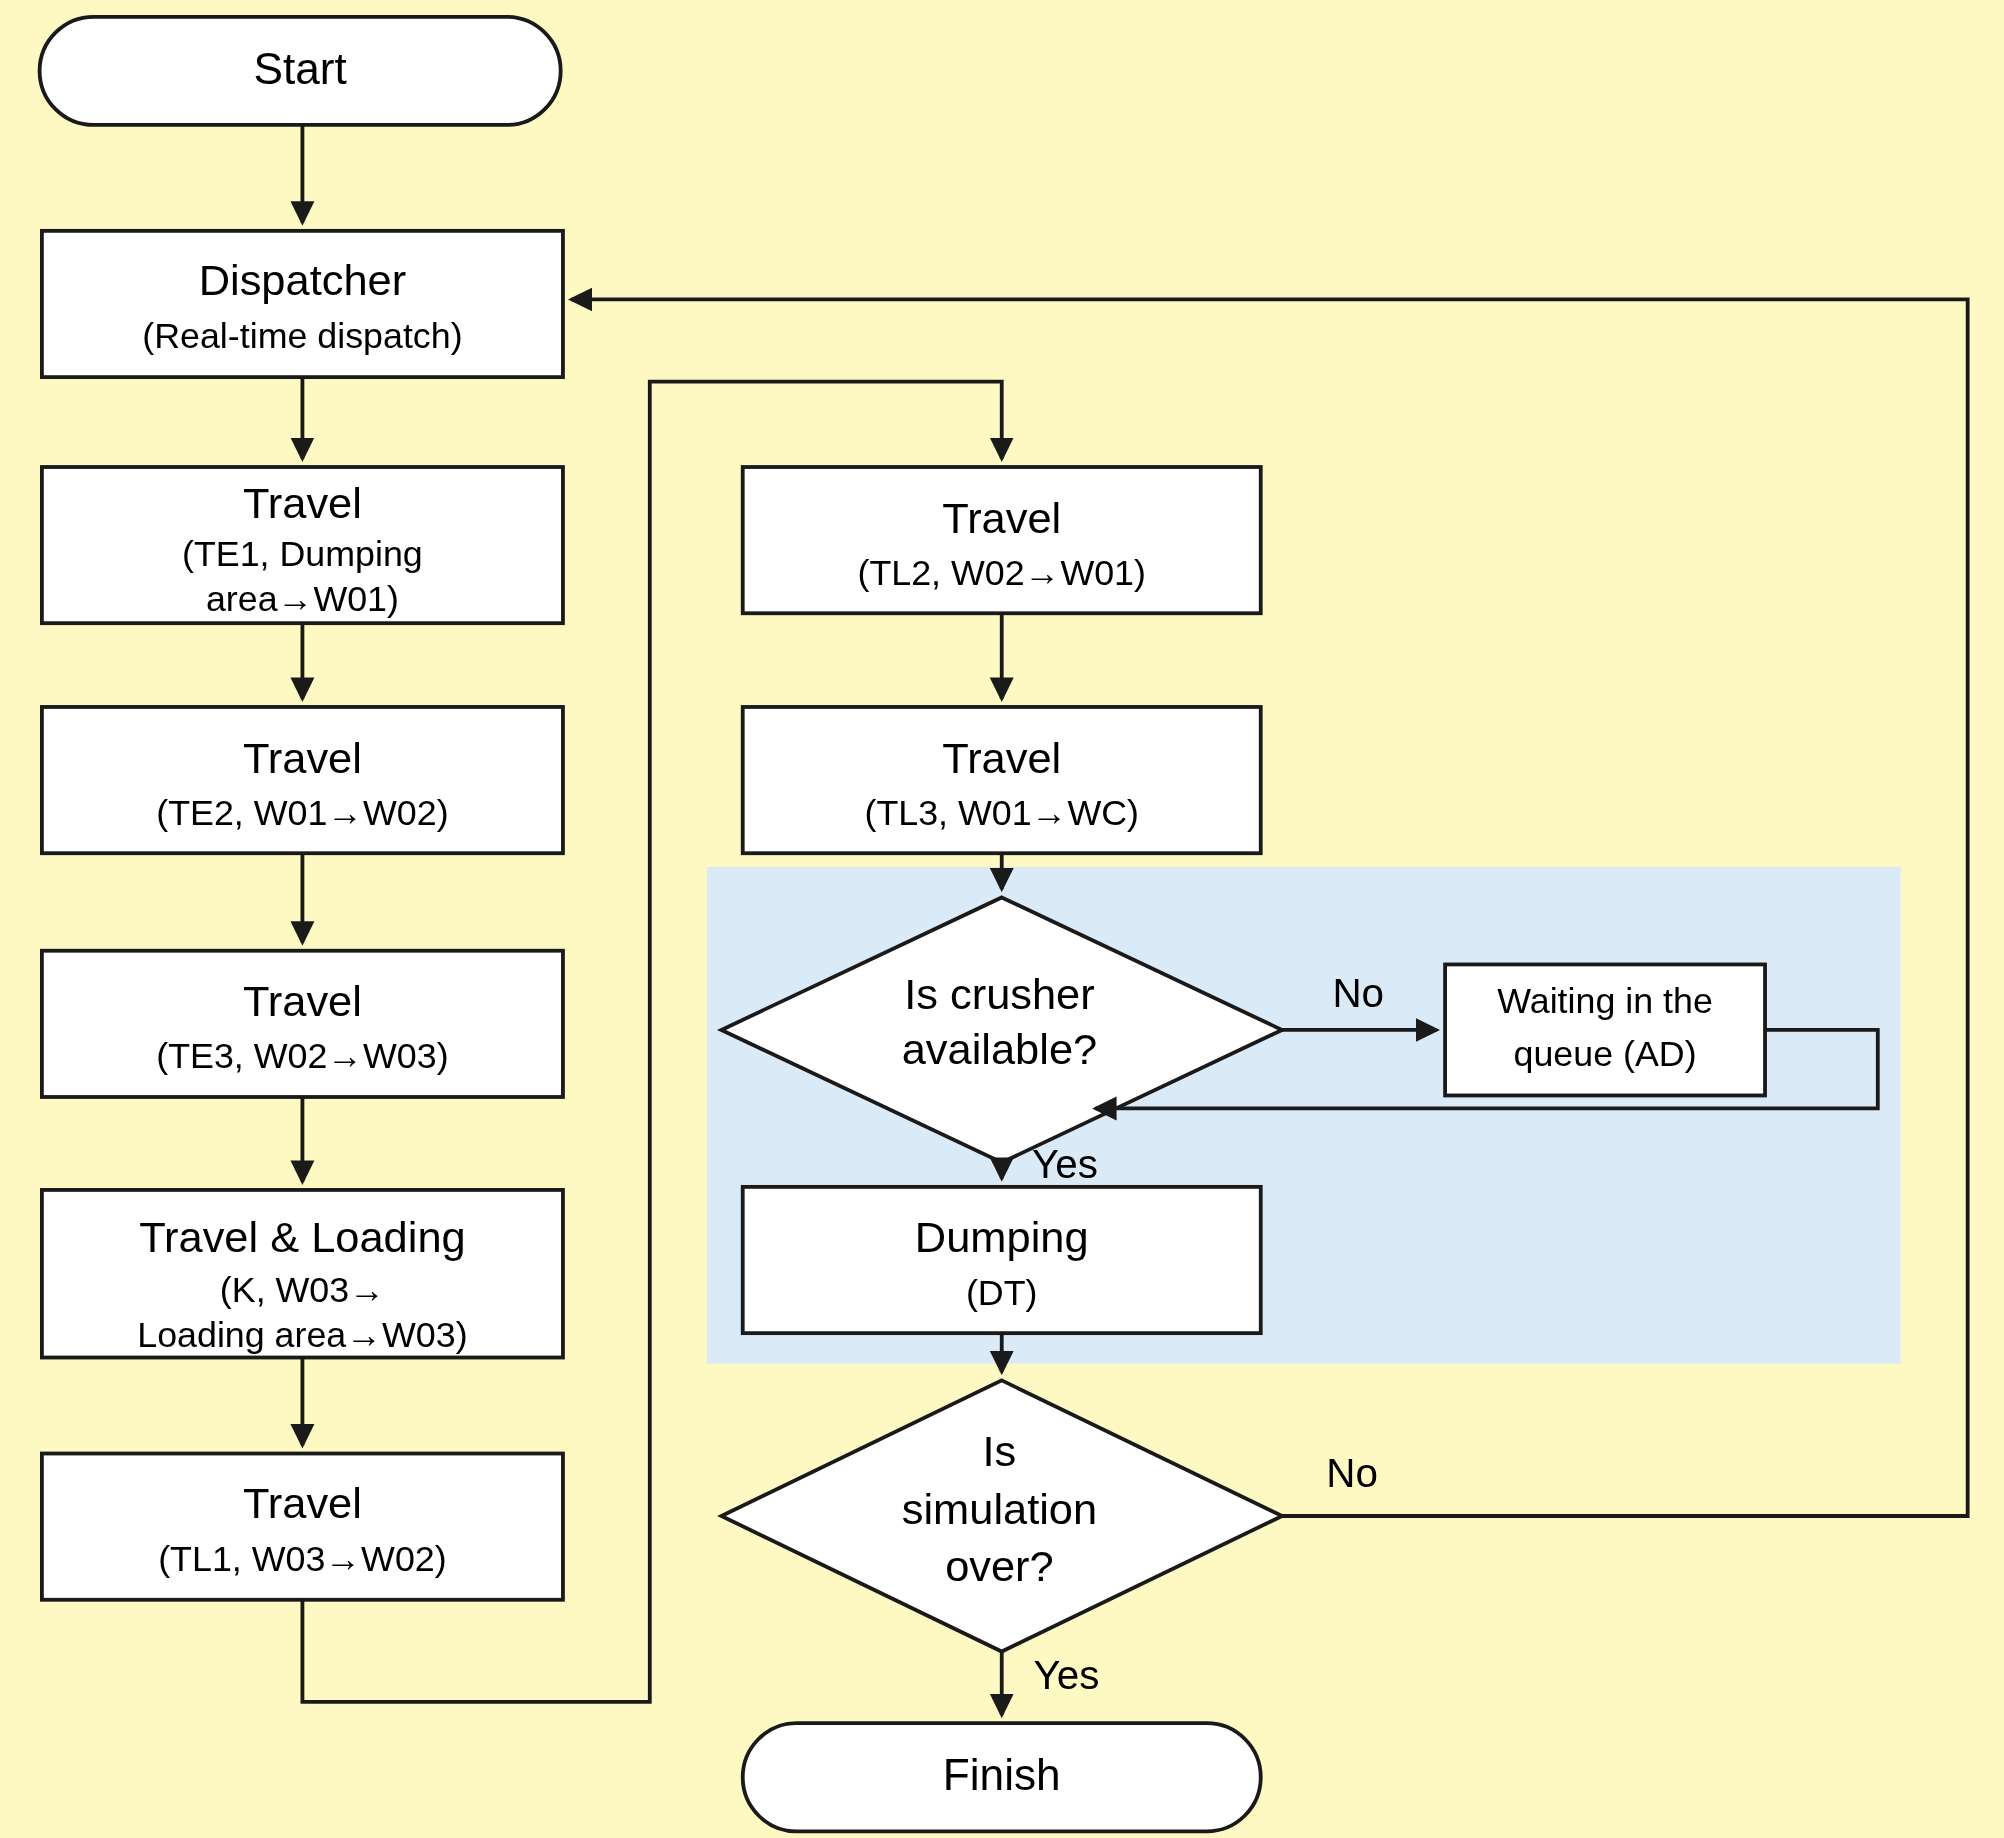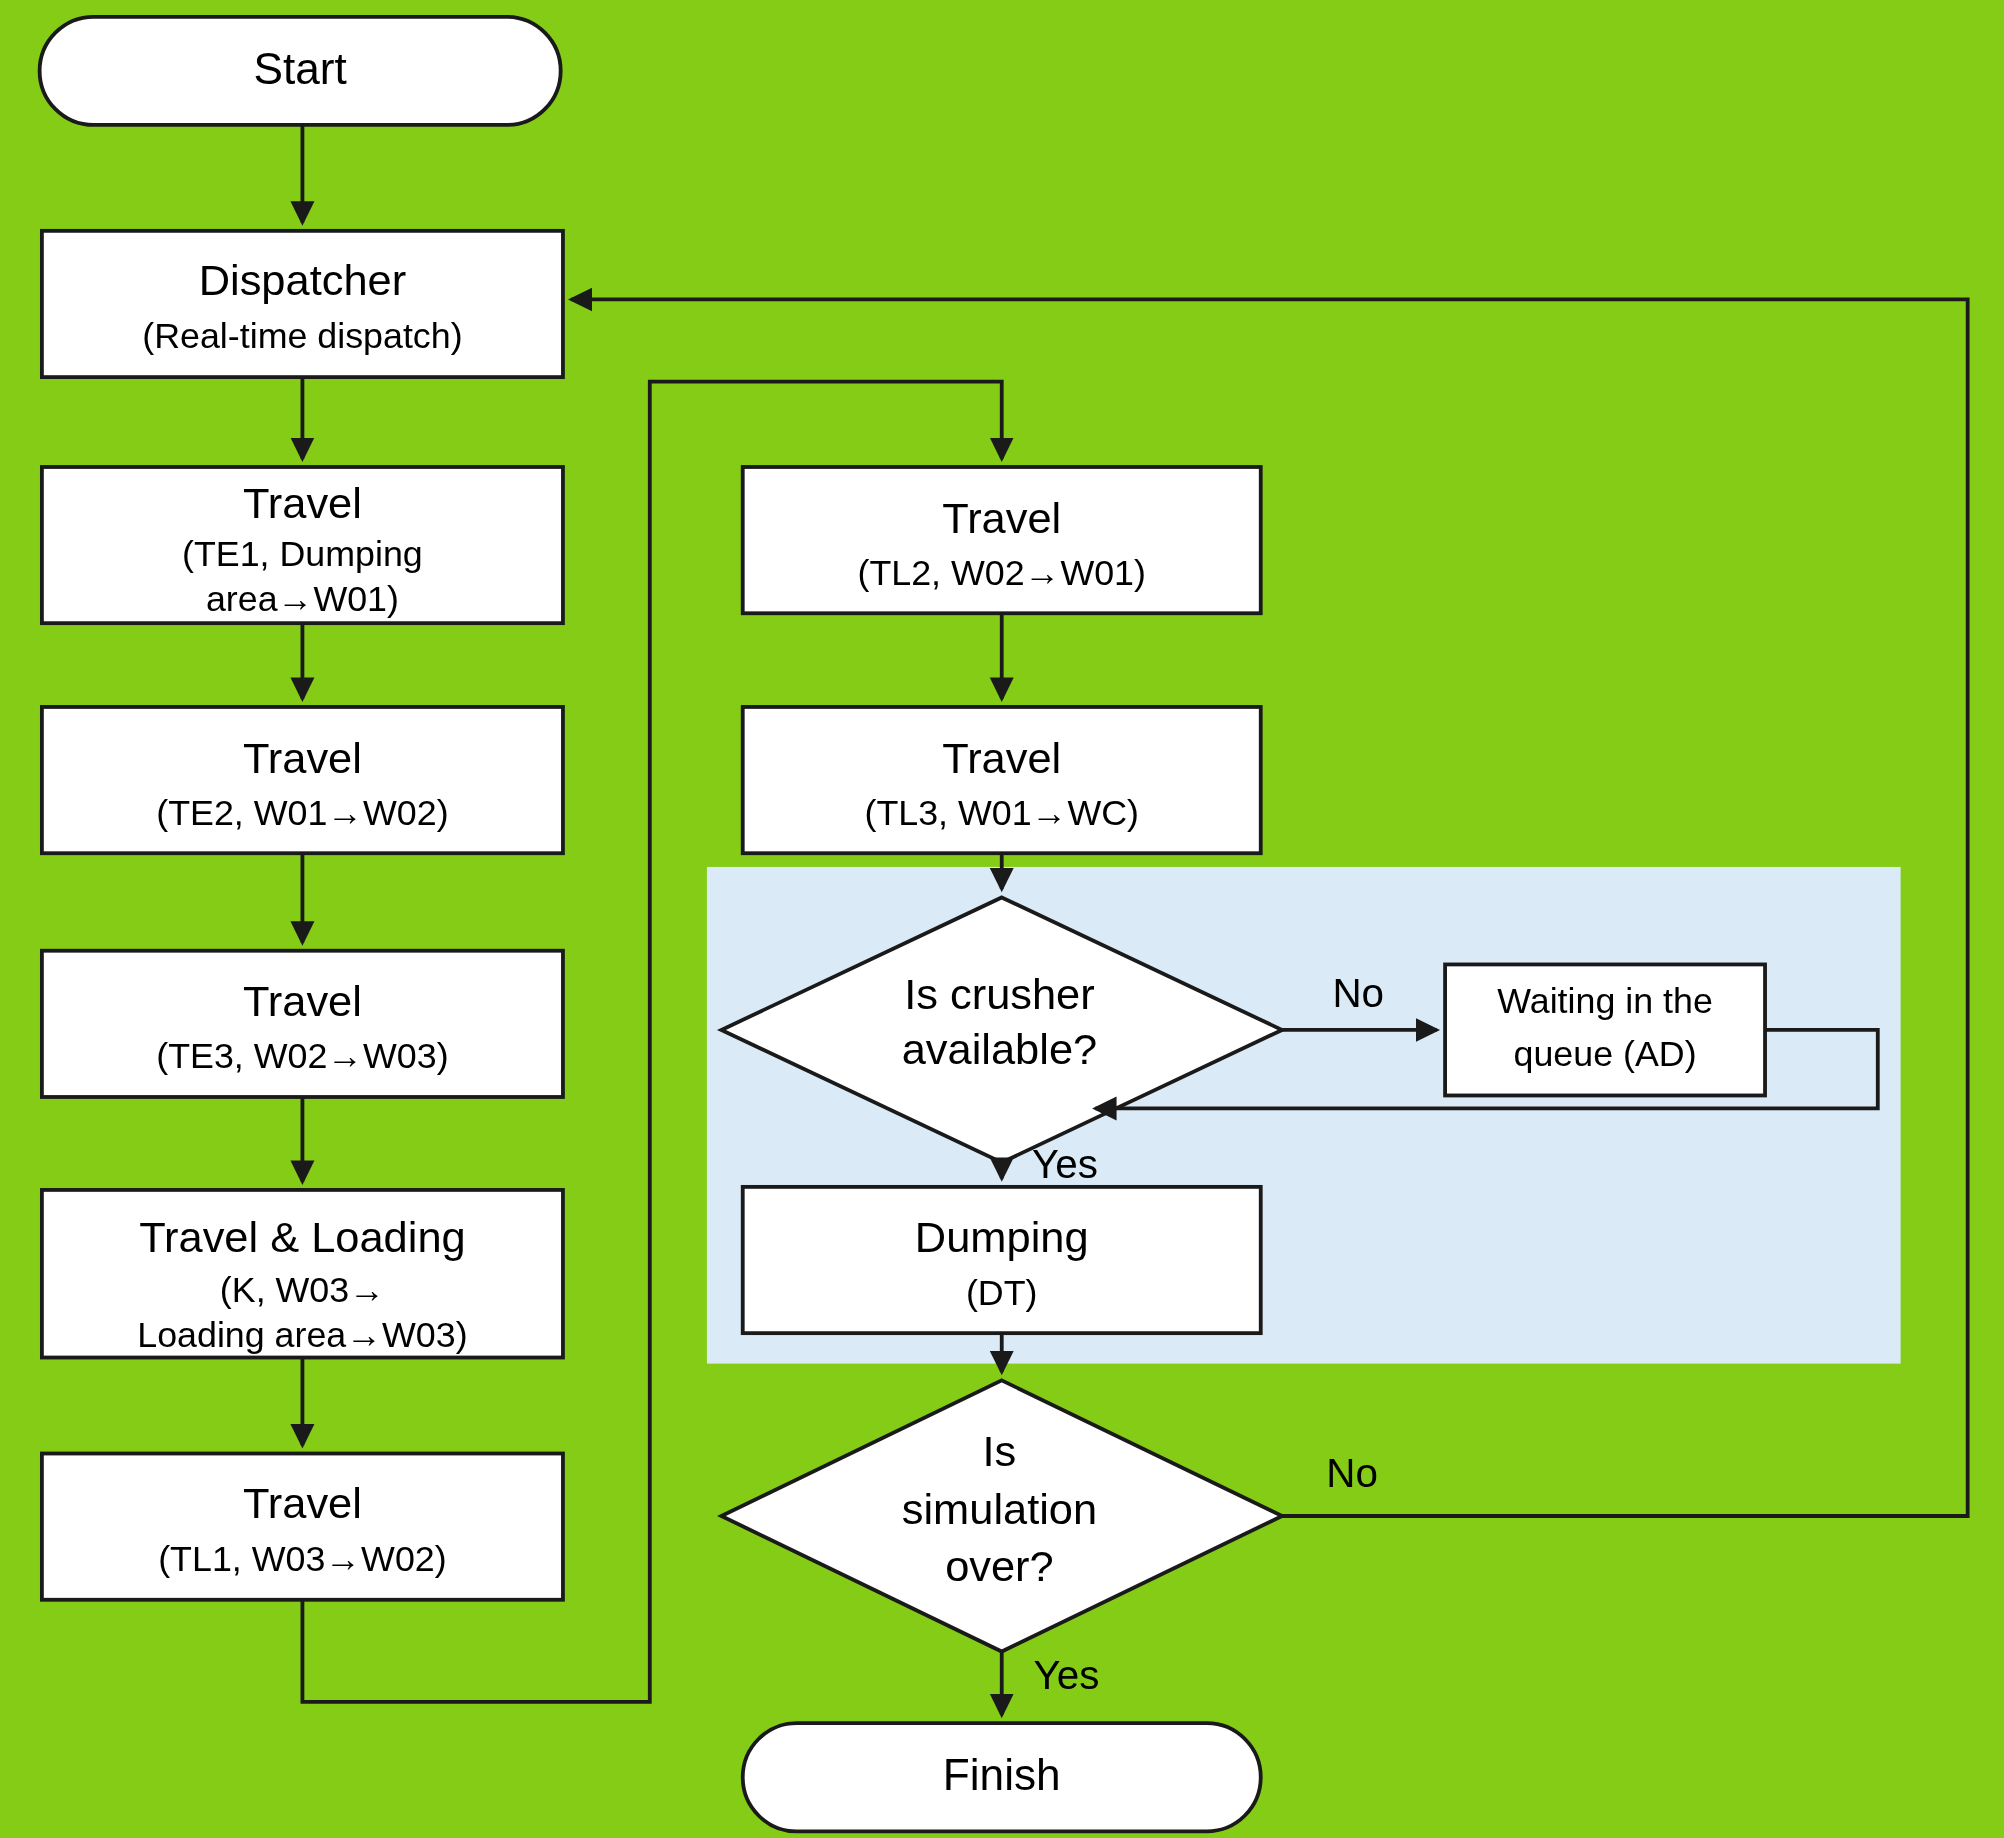--- a/index.html
+++ b/index.html
@@ -4,21 +4,21 @@
 <style>
   html, body {
     margin: 0;
     padding: 0;
     background: #ffffff;
   }
   #canvas {
     position: relative;
     width: 2005px;
     height: 1839px;
-    background: #84cc16;
+    background: #fef9c3;
     font-family: "Liberation Sans", sans-serif;
     text-align: center;
   }
   svg.flow {
     display: block;
     width: 2005px;
     height: 1839px;
   }
   .node-shape {
     fill: #ffffff;

